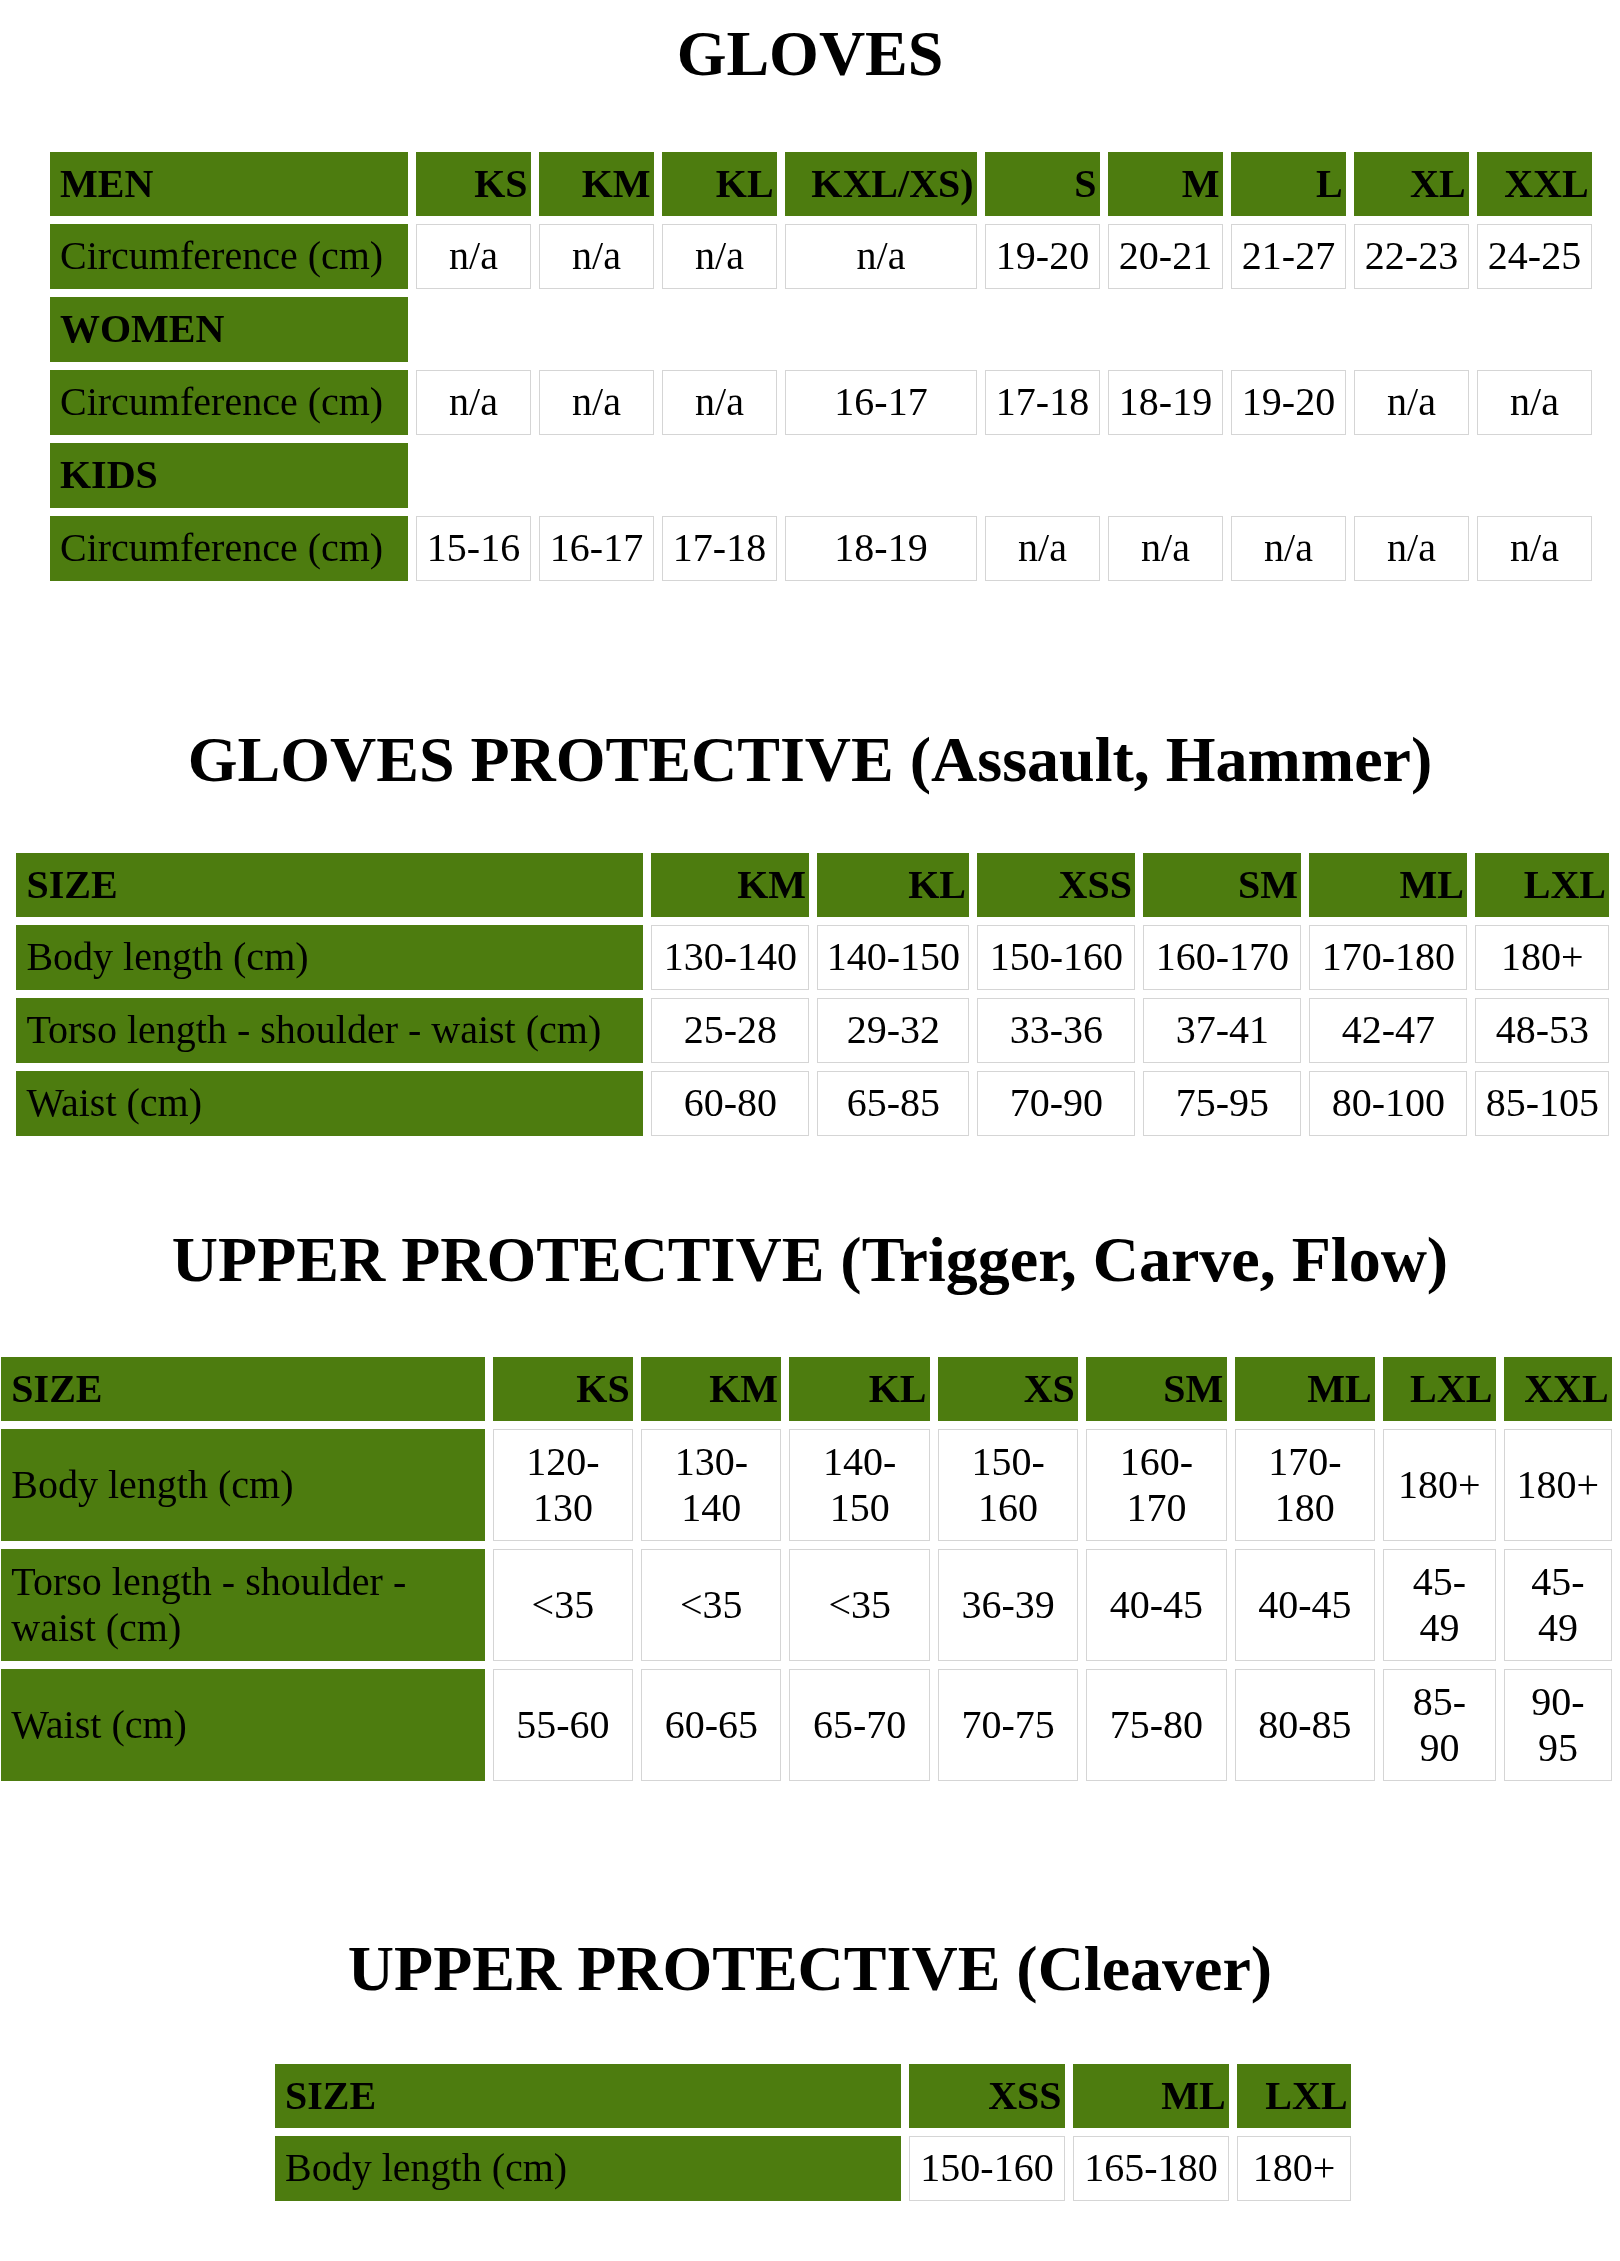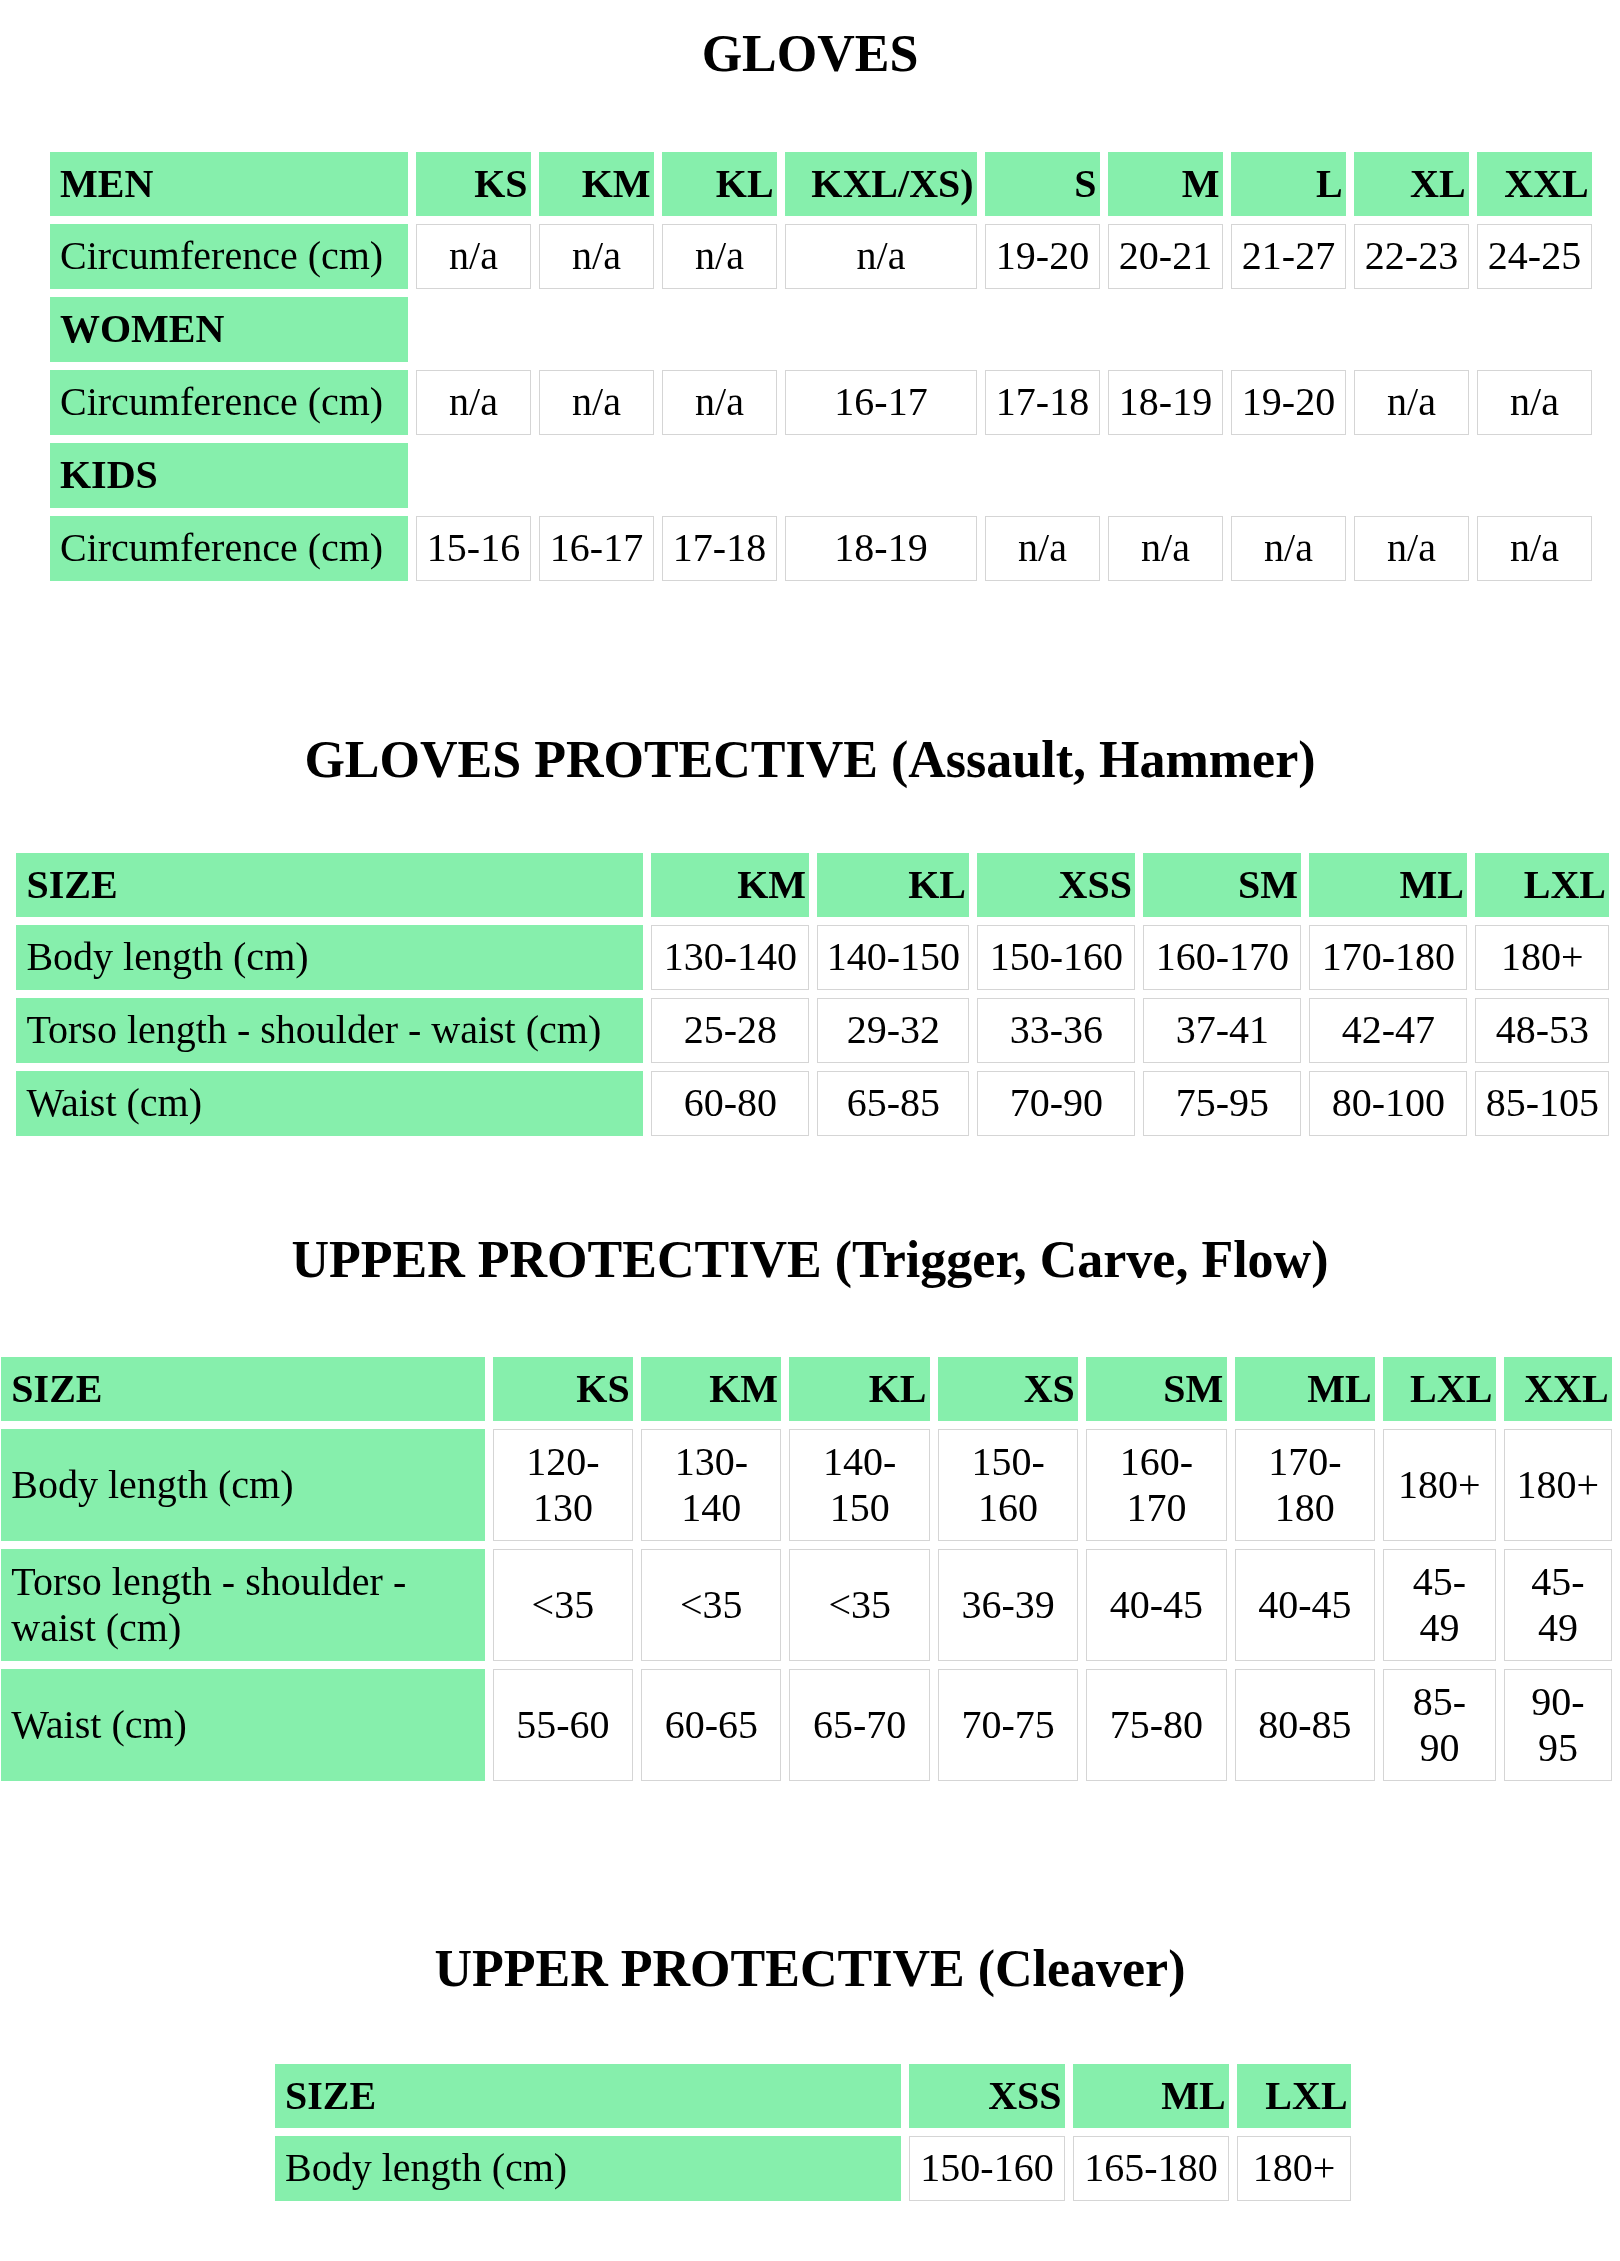--- a/index.html
+++ b/index.html
@@ -13,40 +13,40 @@
     overflow: hidden;
     font-family: "Liberation Serif", "DejaVu Serif", serif;
     color: #000000;
   }
   main {
     width: 1620px;
     height: 2261px;
     overflow: hidden; 
   }
   .section-title {
-    font-size: 52px;
+    font-size: 64px;
     line-height: 71px;
     font-weight: bold;
     text-align: center;
     white-space: nowrap;
   }
   table.size-table {
     border-collapse: separate;
     border-spacing: 8.4px;
     table-layout: fixed;
   }
   td {
     box-sizing: border-box;
     vertical-align: middle;
     font-size: 40px;
     line-height: 46px;
     overflow: visible;
   }
   td.hd {
-    background: #86efac;
+    background: #4d7c0f;
   }
   td.bold {
     font-weight: bold;
   }
   td.lbl {
     text-align: left;
     padding: 0 6.7px 0 10px;
   }
   td.ctr {
     text-align: right;

